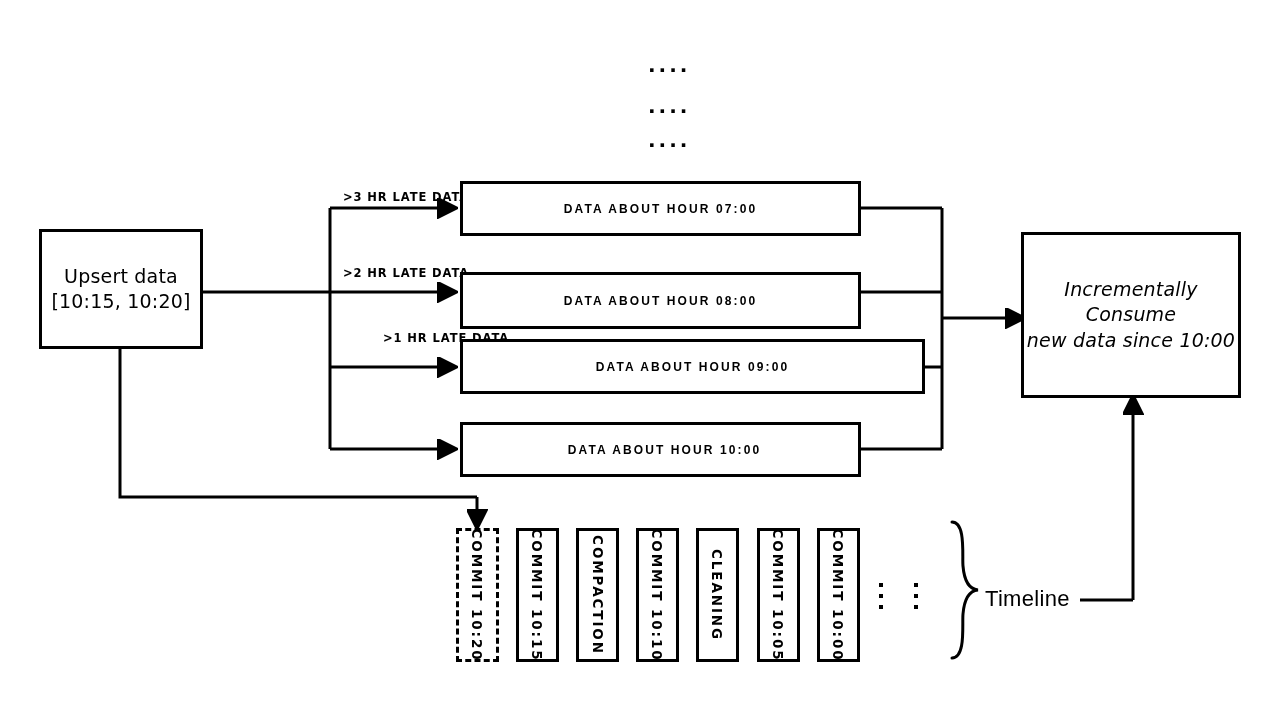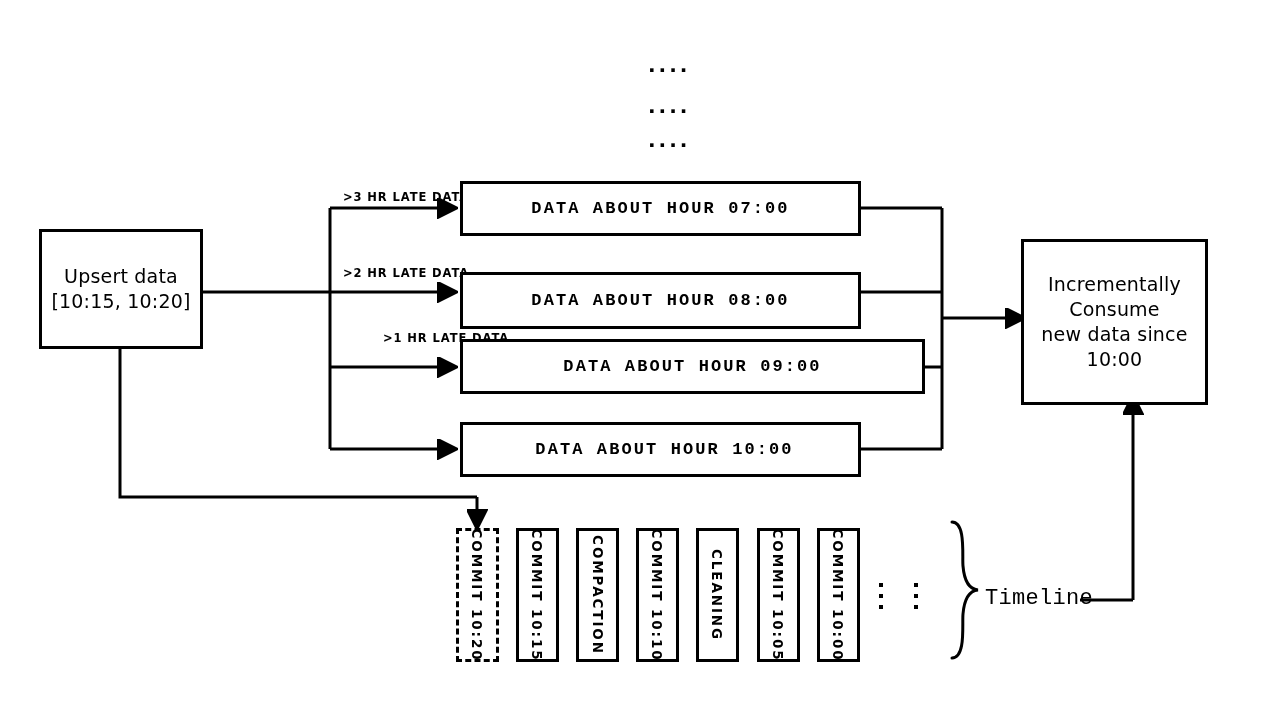--- a/index.html
+++ b/index.html
@@ -40,22 +40,22 @@
   .endpoint-text {
     font-family: "DejaVu Sans", sans-serif;
     font-size: 19px;
     line-height: 1.32;
     letter-spacing: 0.2px;
     font-weight: 400;
   }
 
   
   .hour-text {
-    font-family: Liberation Mono, monospace;
-    font-size: 17px;
+    font-family: Liberation Sans, sans-serif;
+    font-size: 12px;
     font-weight: 700;
     letter-spacing: 2.1px;
   }
 
   
   .commit-box {
     position: absolute;
     box-sizing: border-box;
     border: 3px solid #000;
     background: #fff;
@@ -106,21 +106,21 @@
   .dots-v i {
     display: block;
     width: 4px;
     height: 4px;
     background: #000;
   }
 
   
   .timeline-label {
     position: absolute;
-    font-family: Liberation Mono, monospace;
+    font-family: Liberation Sans, sans-serif;
     font-size: 22px;
     letter-spacing: 0.3px;
     white-space: nowrap;
   }
 
   svg { display: block; }
   svg line, svg path, svg polyline { stroke: #000; }
 </style>
 </head>
 <body>
@@ -185,21 +185,21 @@
   <div class="box" style="left:460px; top:272px; width:401px; height:57px;">
     <span class="hour-text">DATA ABOUT HOUR 08:00</span>
   </div>
   <div class="box" style="left:460px; top:339px; width:465px; height:55px;">
     <span class="hour-text">DATA ABOUT HOUR 09:00</span>
   </div>
   <div class="box" style="left:460px; top:422px; width:401px; height:55px;padding-left:8px;">
     <span class="hour-text">DATA ABOUT HOUR 10:00</span>
   </div>
 
-  <div class="box" style="left:1021px; top:239px; width:187px; height:166px;">
+  <div class="box" style="left:1021px; top:232px; width:220px; height:166px;font-style:italic;">
     <div class="endpoint-text">
       <div>Incrementally Consume</div>
       <div>new data since 10:00</div>
     </div>
   </div>
 
   <div class="commit-box dashed" style="left:456px; top:528px; width:43px; height:134px;">
     <span class="commit-label">COMMIT 10:20</span>
   </div>
   <div class="commit-box" style="left:516px; top:528px; width:43px; height:134px;">

